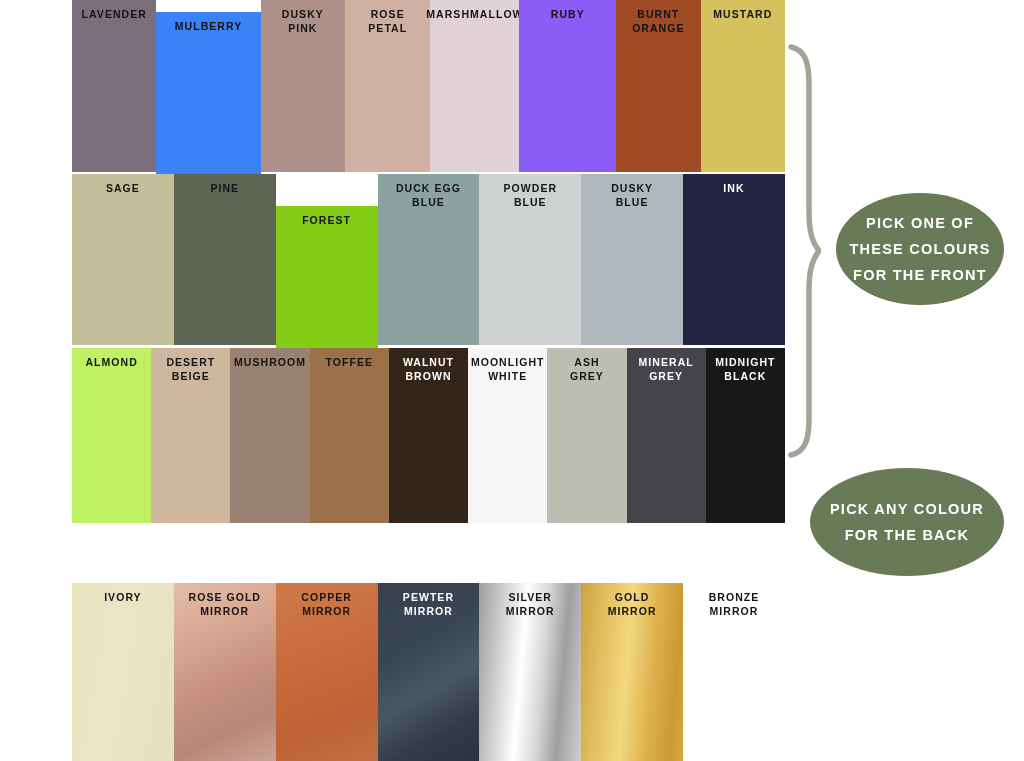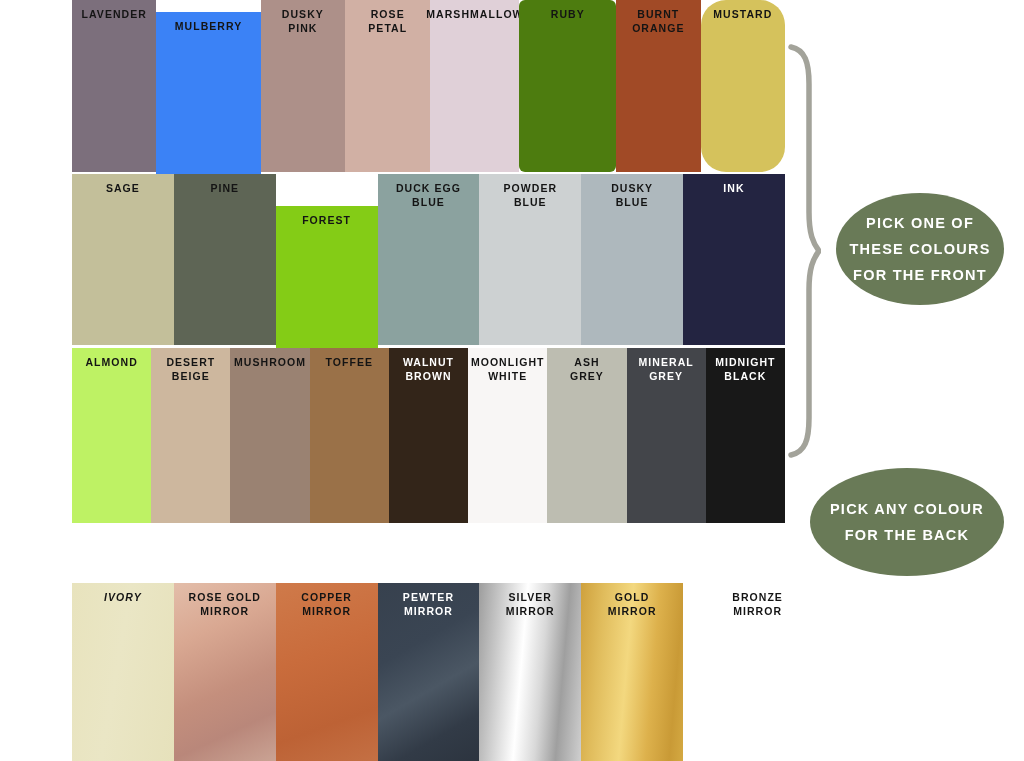--- a/index.html
+++ b/index.html
@@ -76,28 +76,28 @@
         <div class="swatch-label">DUSKY
 PINK</div>
       </div>
       <div class="swatch" style="width: 90px; background: rgb(209, 176, 164);">
         <div class="swatch-label">ROSE
 PETAL</div>
       </div>
       <div class="swatch" style="width: 89.125px; background: rgb(224, 208, 216);">
         <div class="swatch-label">MARSHMALLOW</div>
       </div>
-      <div class="swatch" style="width: 102px; background: #4d7c0f; border-radius: 6px;">
+      <div class="swatch" style="width: 102px; background: #8b5cf6;">
         <div class="swatch-label">RUBY</div>
       </div>
       <div class="swatch" style="width: 89.125px; background: rgb(161, 74, 38);">
         <div class="swatch-label">BURNT
 ORANGE</div>
       </div>
-      <div class="swatch" style="width: 89.125px; background: rgb(213, 194, 92); border-radius: 25px;">
+      <div class="swatch" style="width: 89.125px; background: rgb(213, 194, 92);">
         <div class="swatch-label">MUSTARD</div>
       </div>
     </div>
     <div class="swatch-row" style="left: 72px; top: 174px; width: 713px; height: 171px;">
       <div class="swatch" style="width: 101.857px; background: rgb(195, 191, 154);">
         <div class="swatch-label">SAGE</div>
       </div>
       <div class="swatch" style="width: 101.857px; background: rgb(94, 101, 85);">
         <div class="swatch-label">PINE</div>
       </div>
@@ -149,21 +149,21 @@
       <div class="swatch" style="width: 79.2222px; background: rgb(67, 69, 74);">
         <div class="swatch-label light">MINERAL
 GREY</div>
       </div>
       <div class="swatch" style="width: 79.2222px; background: rgb(24, 24, 24);">
         <div class="swatch-label light">MIDNIGHT
 BLACK</div>
       </div>
     </div>
     <div class="swatch-row" style="left: 72px; top: 583px; width: 713px; height: 178px;">
-      <div class="swatch" style="width: 101.857px; background: linear-gradient(100deg, rgb(232, 227, 189) 0%, rgb(234, 230, 197) 45%, rgb(230, 225, 187) 100%); font-style: italic;">
+      <div class="swatch" style="width: 101.857px; background: linear-gradient(100deg, rgb(232, 227, 189) 0%, rgb(234, 230, 197) 45%, rgb(230, 225, 187) 100%);">
         <div class="swatch-label">IVORY</div>
       </div>
       <div class="swatch" style="width: 101.857px; background: linear-gradient(155deg, rgb(227, 189, 169) 0%, rgb(217, 168, 146) 28%, rgb(196, 143, 125) 58%, rgb(185, 135, 122) 78%, rgb(202, 163, 148) 100%);">
         <div class="swatch-label">ROSE GOLD
 MIRROR</div>
       </div>
       <div class="swatch" style="width: 101.857px; background: linear-gradient(160deg, rgb(207, 122, 74) 0%, rgb(201, 108, 60) 40%, rgb(189, 98, 53) 75%, rgb(196, 112, 68) 100%);">
         <div class="swatch-label">COPPER
 MIRROR</div>
       </div>
@@ -172,21 +172,21 @@
 MIRROR</div>
       </div>
       <div class="swatch" style="width: 101.857px; background: linear-gradient(95deg, rgb(157, 157, 157) 0%, rgb(198, 198, 198) 18%, rgb(255, 255, 255) 42%, rgb(216, 216, 216) 60%, rgb(159, 159, 159) 78%, rgb(207, 207, 207) 100%);">
         <div class="swatch-label">SILVER
 MIRROR</div>
       </div>
       <div class="swatch" style="width: 101.857px; background: linear-gradient(95deg, rgb(207, 161, 61) 0%, rgb(224, 188, 92) 20%, rgb(243, 216, 127) 45%, rgb(221, 177, 76) 68%, rgb(201, 154, 54) 88%, rgb(212, 169, 66) 100%);">
         <div class="swatch-label">GOLD
 MIRROR</div>
       </div>
-      <div class="swatch" style="width: 101.857px; justify-content: flex-end;">
+      <div class="swatch" style="width: 101.857px;">
         <div class="swatch-label">BRONZE
 MIRROR</div>
       </div>
     </div>
     <div class="brace" style="left: 785px; top: 44px; width: 36px; height: 414px;"><svg width="36" height="414" viewBox="0 0 36 414" fill="none">
         <path d="M6 3 C20 6 24 18 24 40 L24 168 C24 190 28 199 34 207 C28 215 24 224 24 246 L24 374 C24 396 20 408 6 411" stroke="#a3a39a" stroke-width="5.5" stroke-linecap="round" fill="none"></path>
       </svg></div>
     <div class="bubble" style="left: 836px; top: 193px; width: 168px; height: 112px; background: rgb(105, 122, 87);">
       <div class="bubble-text">Pick one of
 these colours

